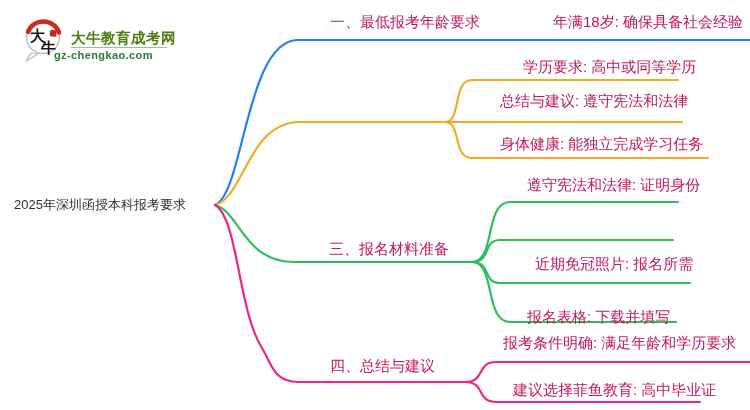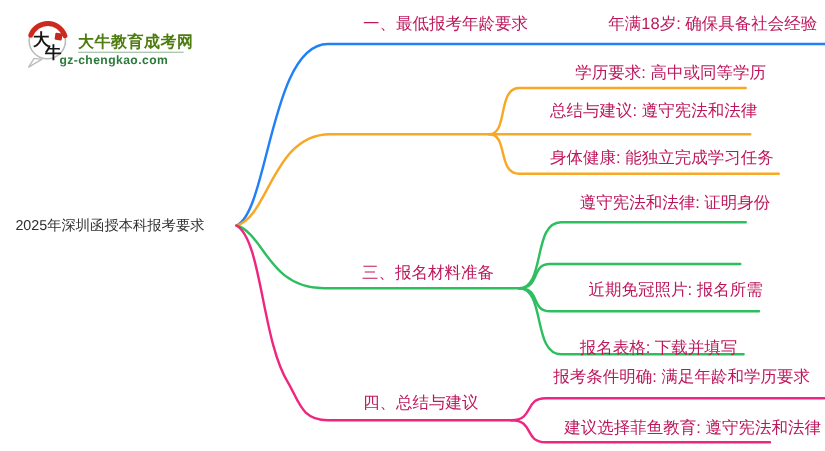--- a/index.html
+++ b/index.html
@@ -70,15 +70,15 @@
   <div class="lbl" style="left:500px;top:92px;">总结与建议: 遵守宪法和法律</div>
   <div class="lbl" style="left:329px;top:240px;">三、报名材料准备</div>
 
   <div class="lbl" style="left:500px;top:135px;">身体健康: 能独立完成学习任务</div>
   <div class="lbl" style="left:527px;top:176px;">遵守宪法和法律: 证明身份</div>
   <div class="lbl" style="left:525px;top:255px;margin-left:10px;">近期免冠照片: 报名所需</div>
   <div class="lbl" style="left:527px;top:308px;">报名表格: 下载并填写</div>
 
   <div class="lbl" style="left:330px;top:359px;font-family:Liberation Mono, monospace;">四、总结与建议</div>
   <div class="lbl" style="left:503px;top:334px;">报考条件明确: 满足年龄和学历要求</div>
-  <div class="lbl" style="left:513px;top:381px;">建议选择菲鱼教育: 遵守宪法和法律</div>
+  <div class="lbl" style="left:513px;top:381px;">建议选择菲鱼教育: 高中毕业证</div>
 
 </div>
 
 </body></html>

